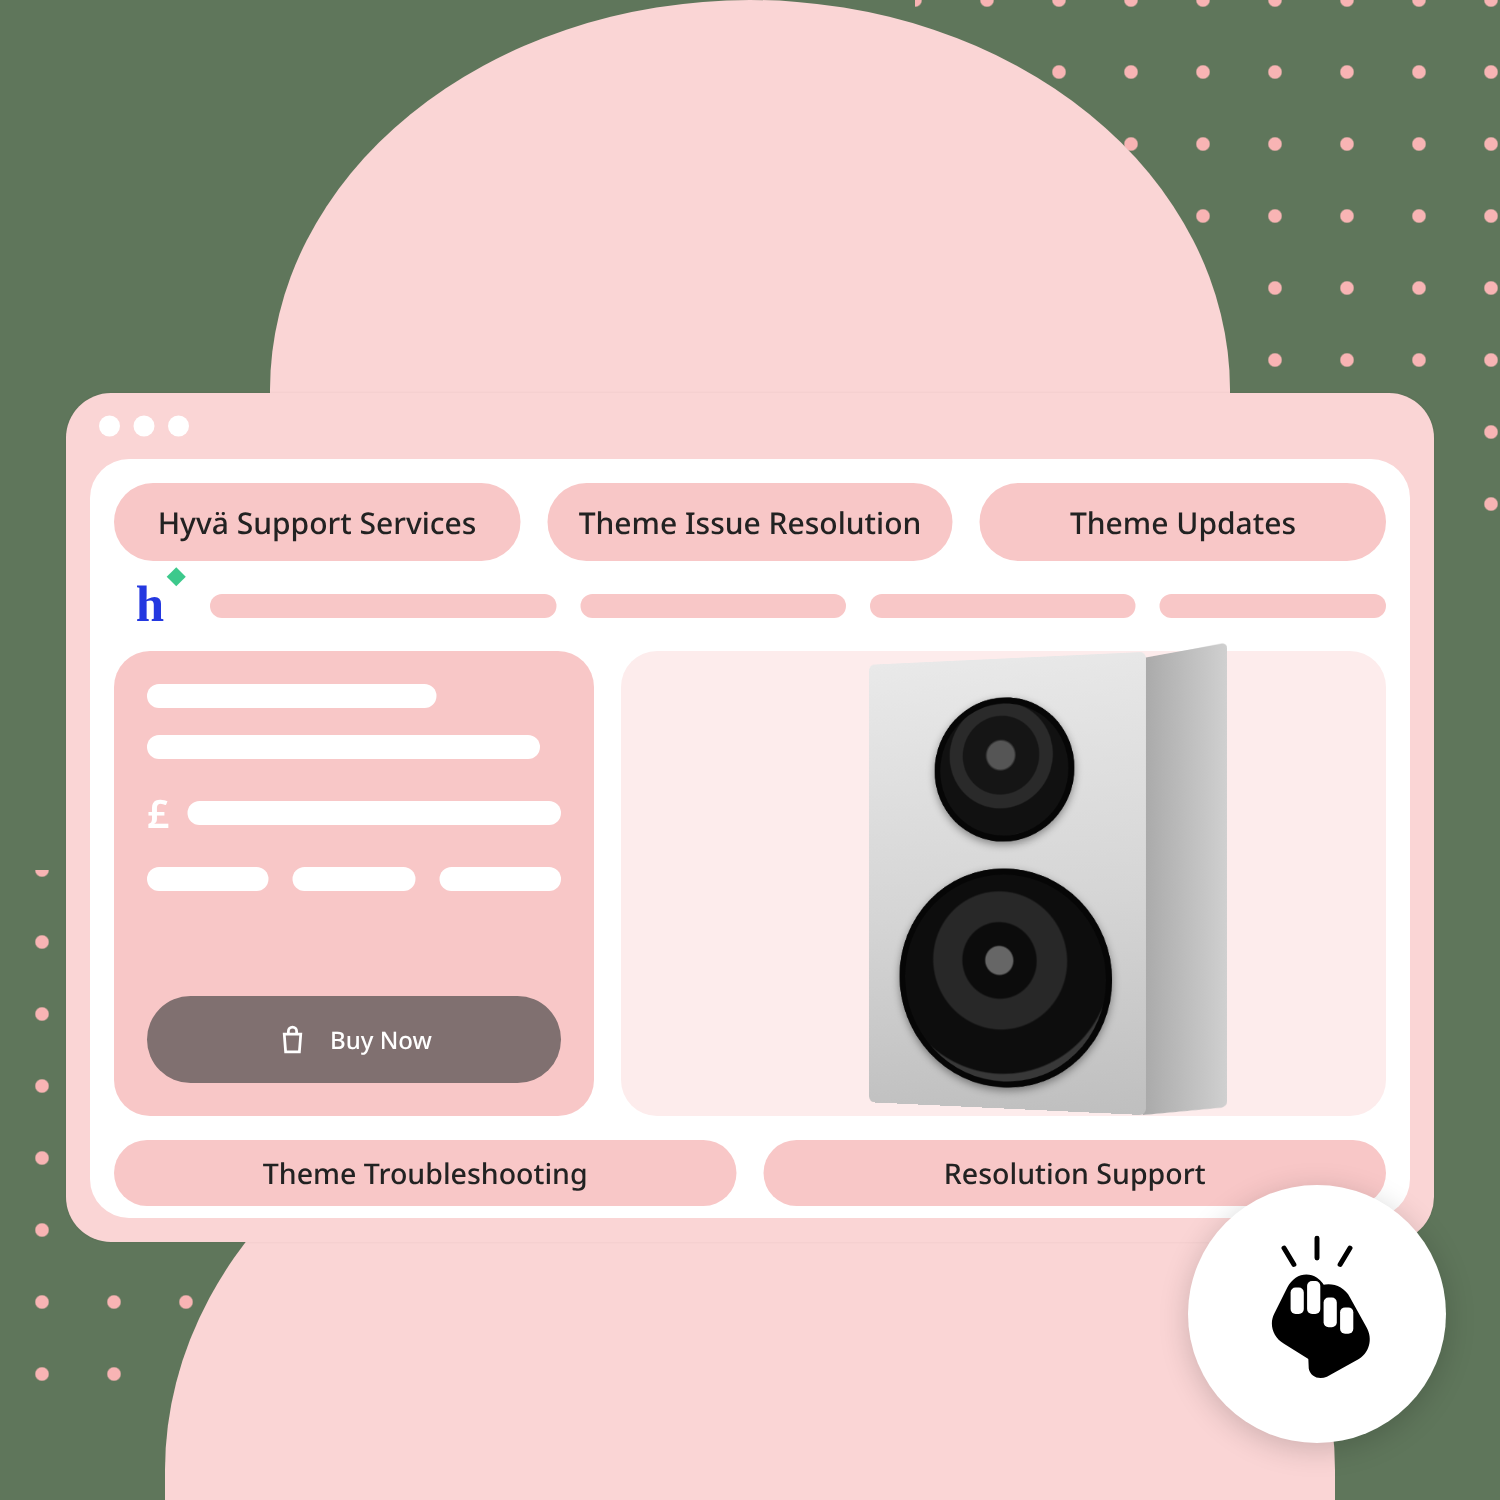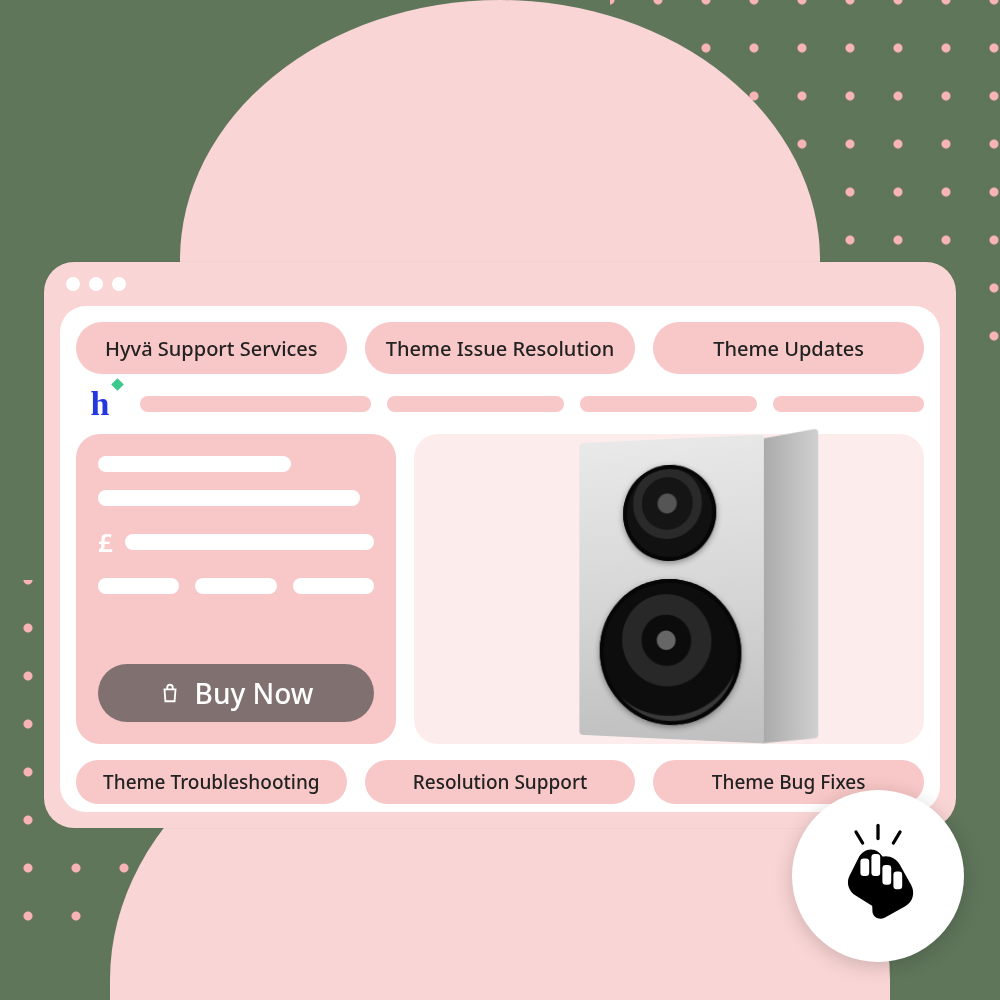--- a/index.html
+++ b/index.html
@@ -64,21 +64,21 @@
 
   .body2{display:flex;gap:18px;margin-top:14px;height:310px;}
   .panel{background:var(--pink-d);border-radius:24px;padding:22px;width:320px;display:flex;flex-direction:column;gap:18px;}
   .pline{height:16px;border-radius:10px;background:#fff;}
   .prow{display:flex;align-items:center;gap:12px;}
   .pound{font-size:26px;font-weight:600;color:#fff;}
   .mini{display:flex;gap:16px;}
   .mini .pline{flex:1;}
 
   .buy{margin-top:auto;display:flex;align-items:center;justify-content:center;gap:14px;
-    background:var(--btn);color:#fff;height:58px;border-radius:30px;font-size:28px;font-weight:500;}
+    background:var(--btn);color:#fff;height:58px;border-radius:30px;font-size:16px;font-weight:500;}
   .bag{width:22px;height:22px;}
 
   .preview{flex:1;background:var(--pink-l);border-radius:24px;display:flex;align-items:center;justify-content:center;}
 
   
   .speaker{position:relative;width:190px;height:300px;transform:perspective(800px) rotateY(-14deg);}
   .sp-front{position:absolute;inset:0;background:linear-gradient(175deg,#e9e9e9 0%,#d5d5d5 55%,#bfbfbf 100%);border-radius:4px;}
   .sp-side{position:absolute;top:4px;right:-52px;width:54px;height:296px;background:linear-gradient(90deg,#a9a9a9,#d0d0d0);transform:skewY(-8deg);transform-origin:left top;border-radius:0 4px 4px 0;}
   .driver{position:absolute;left:50%;transform:translateX(-50%);border-radius:50%;
     background:radial-gradient(circle at 48% 40%,#555 0 12%,#151515 14% 34%,#2a2a2a 35% 46%,#111 47% 70%,#333 71% 78%,#1b1b1b 79% 100%);
@@ -158,21 +158,20 @@
           <div class="sp-front"></div>
           <div class="driver d1"></div>
           <div class="driver d2"></div>
         </div>
       </div>
     </div>
 
     <div class="pillrow botrow">
       <div class="pill sm">Theme Troubleshooting</div>
       <div class="pill sm">Resolution Support</div>
-      <div class="pill sm">Theme Bug Fixes</div>
     </div>
 
   </div>
 </div>
 
 <div class="badge">
   <svg viewBox="0 0 100 100">
     <g stroke="#000" stroke-width="3" stroke-linecap="round">
       <line x1="50" y1="4" x2="50" y2="16"></line>
       <line x1="30" y1="10" x2="36" y2="20"></line>

